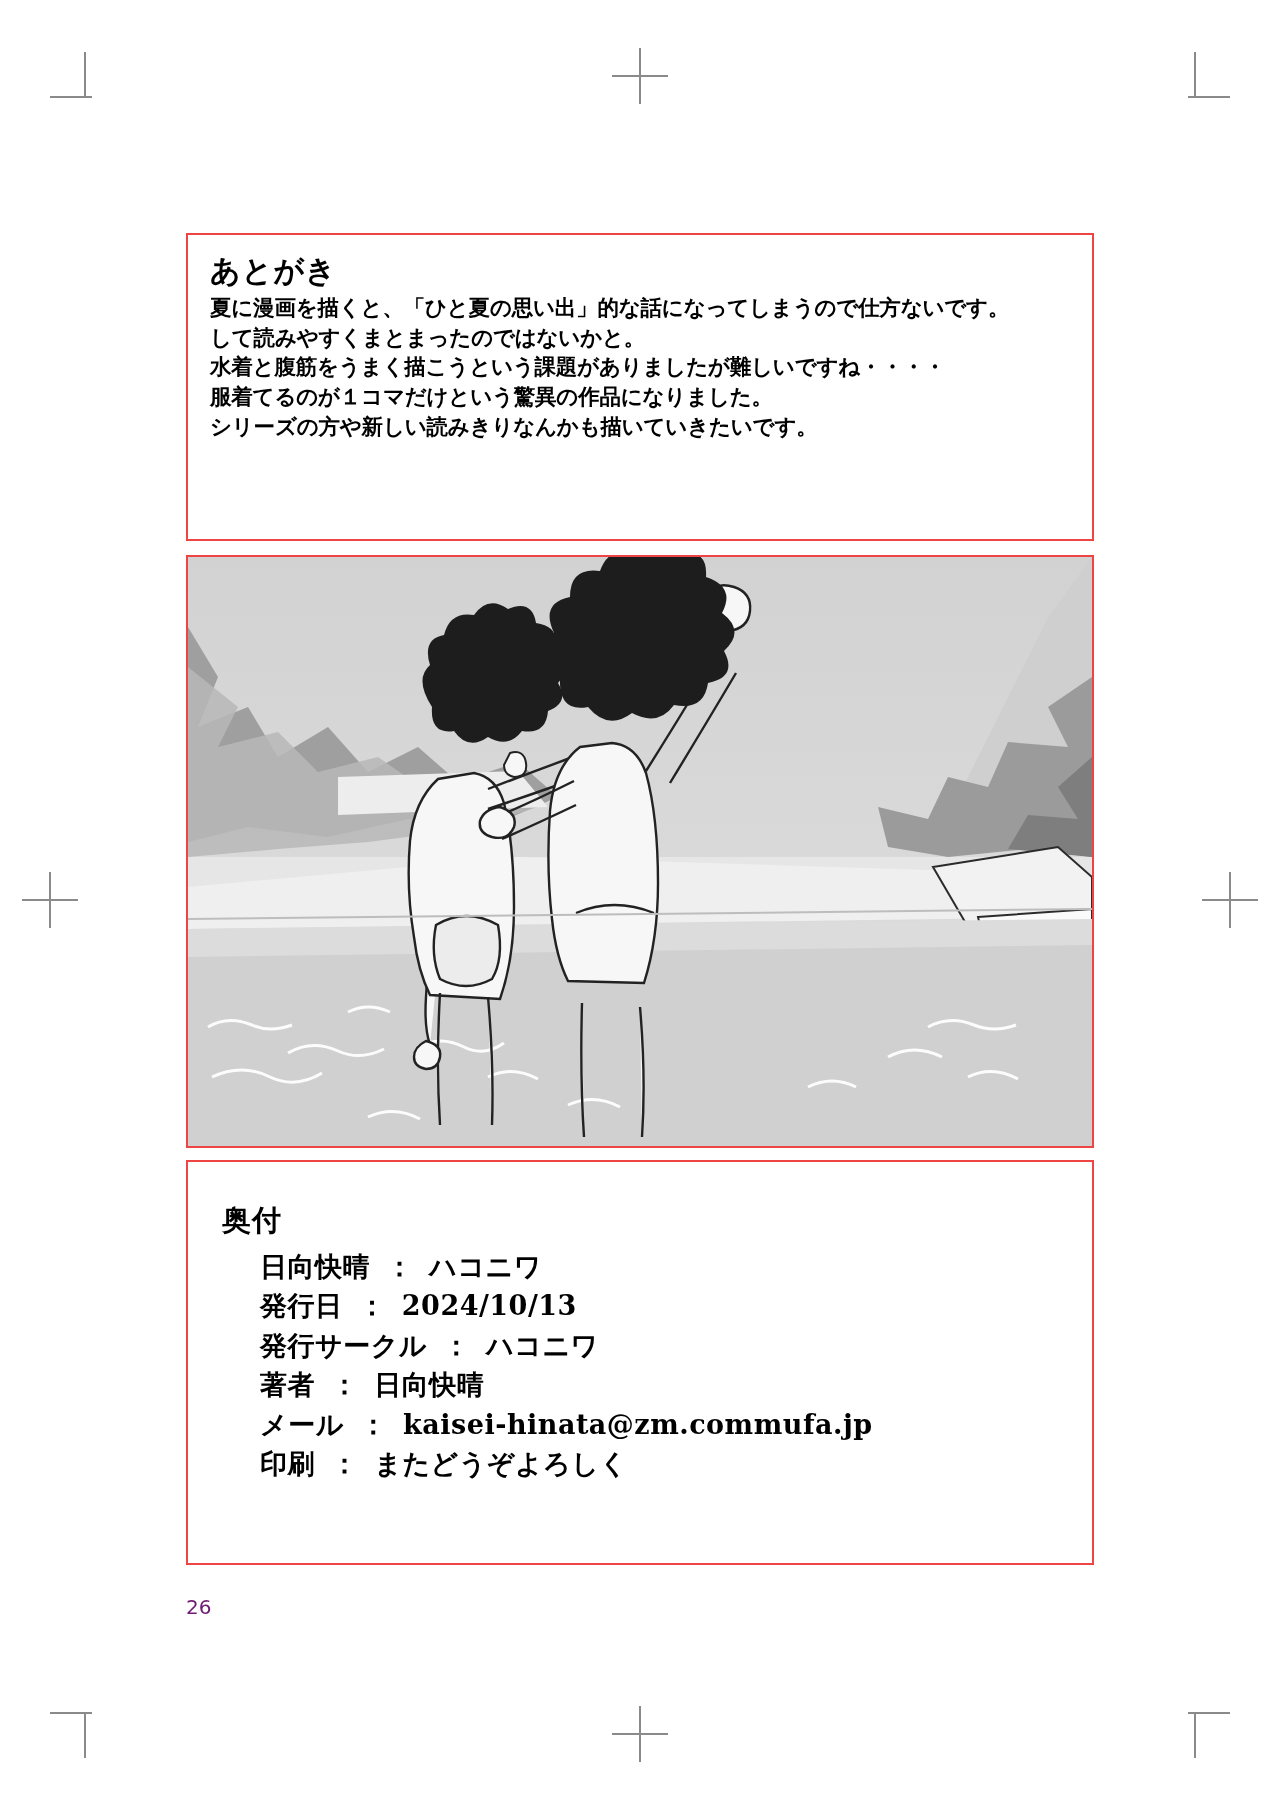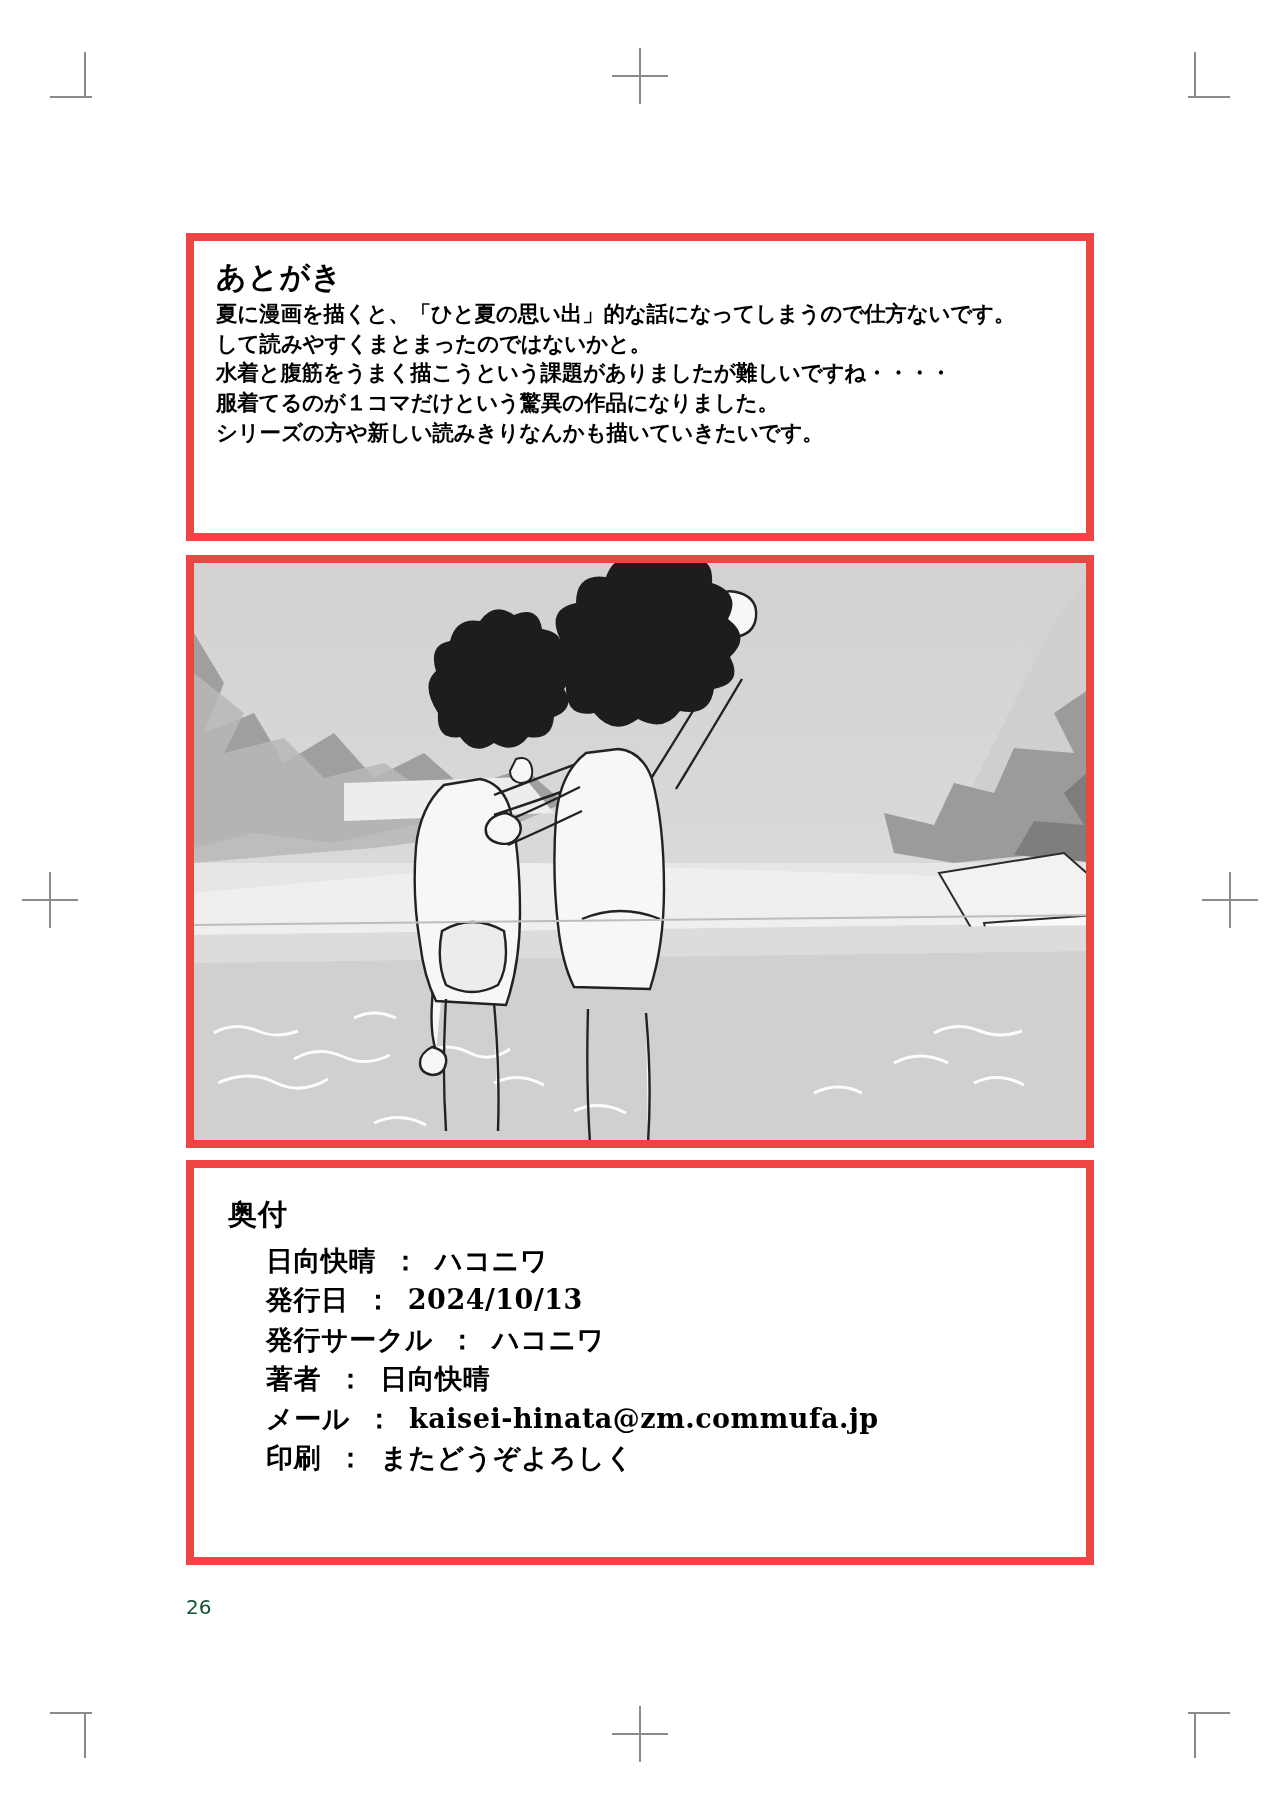--- a/index.html
+++ b/index.html
@@ -43,21 +43,21 @@
     height: 2px;
     width: 56px;
     background: #8a8a8a;
     top: 27px;
     left: 0;
   }
 
   
   .block {
     position: absolute;
-    border: 8px solid #ef4444;
+    border: 2px solid #ef4444;
     box-sizing: border-box;
     background: #fff;
   }
 
   
   #afterword {
     left: 186px;
     top: 233px;
     width: 908px;
     height: 308px;
@@ -93,21 +93,21 @@
   #colophon {
     left: 186px;
     top: 1160px;
     width: 908px;
     height: 405px;
     padding: 24px 0 0 30px;
   }
   #colophon .heading {
     font-size: 29px;
     font-weight: bold;
-    margin: 3px 0 6px 4px;
+    margin: 15px 0 6px 4px;
     letter-spacing: 1px;
   }
   #colophon .row {
     font-size: 27px;
     font-weight: bold;
     line-height: 1.46;
     white-space: nowrap;
     padding-left: 42px;
     letter-spacing: 0.5px;
   }
@@ -119,21 +119,21 @@
     font-weight: bold;
   }
 
   
   #pagenum {
     position: absolute;
     left: 186px;
     top: 1595px;
     font-size: 20px;
     font-family: "DejaVu Sans", "Liberation Sans", sans-serif;
-    color: #14532d;
+    color: #701a75;
   }
 </style>
 </head>
 <body>
 
 <div class="crop" style="left:50px; top:52px; width:42px; height:46px;">
   <span class="v" style="left:34px; top:0; height:46px;"></span>
   <span class="h" style="left:0; top:44px; width:42px;"></span>
 </div>
 <div class="crop" style="left:1188px; top:52px; width:42px; height:46px;">

